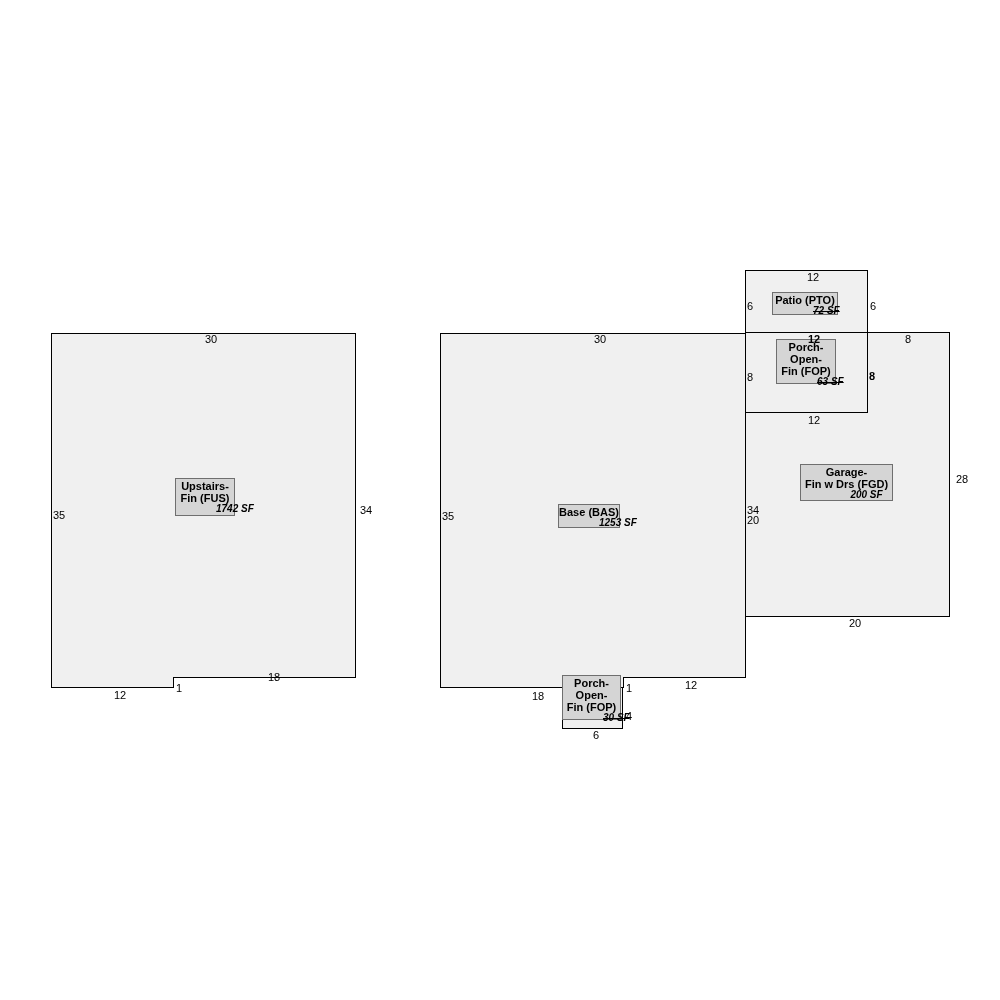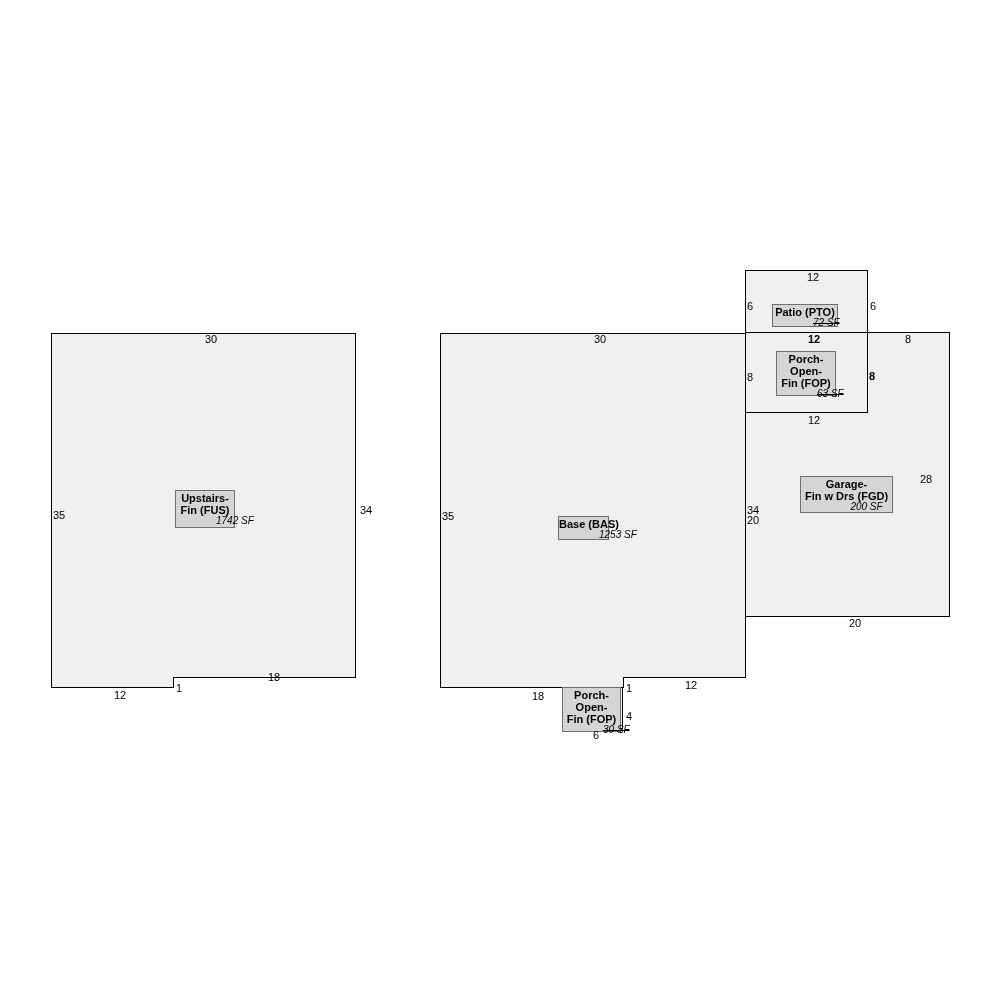--- a/index.html
+++ b/index.html
@@ -28,24 +28,23 @@
     position:absolute;
     background:var(--label_fill,#d5d5d5);
     border:1px solid var(--label_border,#6f6f6f);
     box-sizing:border-box;
     text-align:center;
     font-weight:bold;
     font-size:11px;
     line-height:12px;
     padding-top:1px;
     white-space:nowrap;
-    margin-top:12px;
   }
   .lbox .area{
-    font-weight:normal;
+    font-weight:bold;
     font-style:italic;
     font-size:10px;
     line-height:10px;
     display:block;
     padding-left:40px;
   }
   .lbox .tl{display:block;}
   .struck .area{text-decoration:line-through;text-decoration-thickness:1px;}
   .dim{
     position:absolute;
@@ -75,21 +74,21 @@
 
   <div class="shape" style="left:51px;top:333px;width:305px;height:345px;"></div>
   <div class="shape shape-ext" style="left:51px;top:677px;width:123px;height:11px;"></div>
 
   <div class="lbox" style="left:175px;top:478px;width:60px;height:38px;">
     <span class="tl">Upstairs-</span>
     <span class="tl">Fin (FUS)</span>
     <span class="area">1742 SF</span>
   </div>
 
-  <div class="lbox" style="left:558px;top:504px;width:51px;height:24px;">
+  <div class="lbox" style="left:558px;top:504px;width:62px;height:24px;">
     <span class="tl">Base (BAS)</span>
     <span class="area">1253 SF</span>
   </div>
 
   <div class="lbox struck" style="left:772px;top:292px;width:66px;height:23px;">
     <span class="tl">Patio (PTO)</span>
     <span class="area">72 SF</span>
   </div>
 
   <div class="lbox struck" style="left:776px;top:339px;width:60px;height:45px;">
@@ -133,16 +132,16 @@
   <span class="dim dim-c" style="left:813px;top:272px;">12</span>
   <span class="dim" style="left:747px;top:301px;">6</span>
   <span class="dim" style="left:870px;top:301px;">6</span>
 
   <span class="dim dim-c dim-b" style="left:814px;top:334px;">12</span>
   <span class="dim" style="left:747px;top:372px;">8</span>
   <span class="dim dim-b" style="left:869px;top:371px;">8</span>
   <span class="dim dim-c" style="left:814px;top:415px;">12</span>
 
   <span class="dim dim-c" style="left:908px;top:334px;">8</span>
-  <span class="dim" style="left:920px;top:474px;">28</span>
+  <span class="dim" style="left:956px;top:474px;">28</span>
   <span class="dim dim-c" style="left:855px;top:618px;">20</span>
 
 </div>
 
 </body></html>

